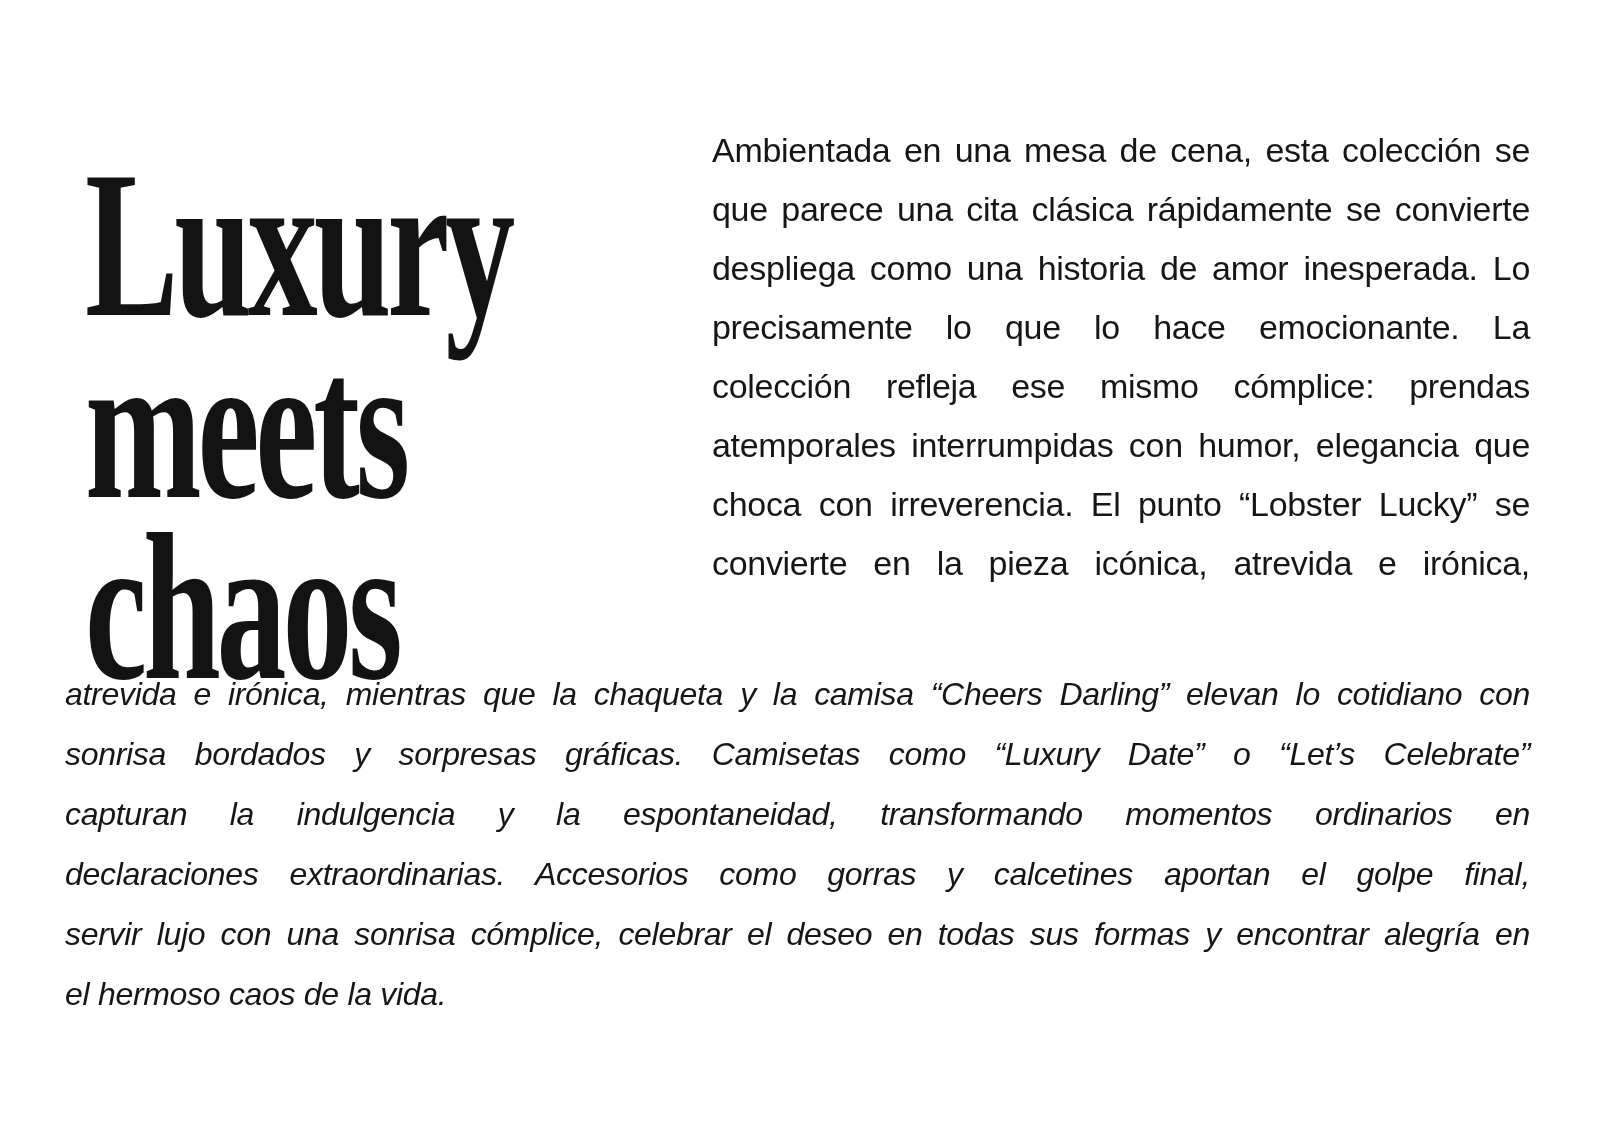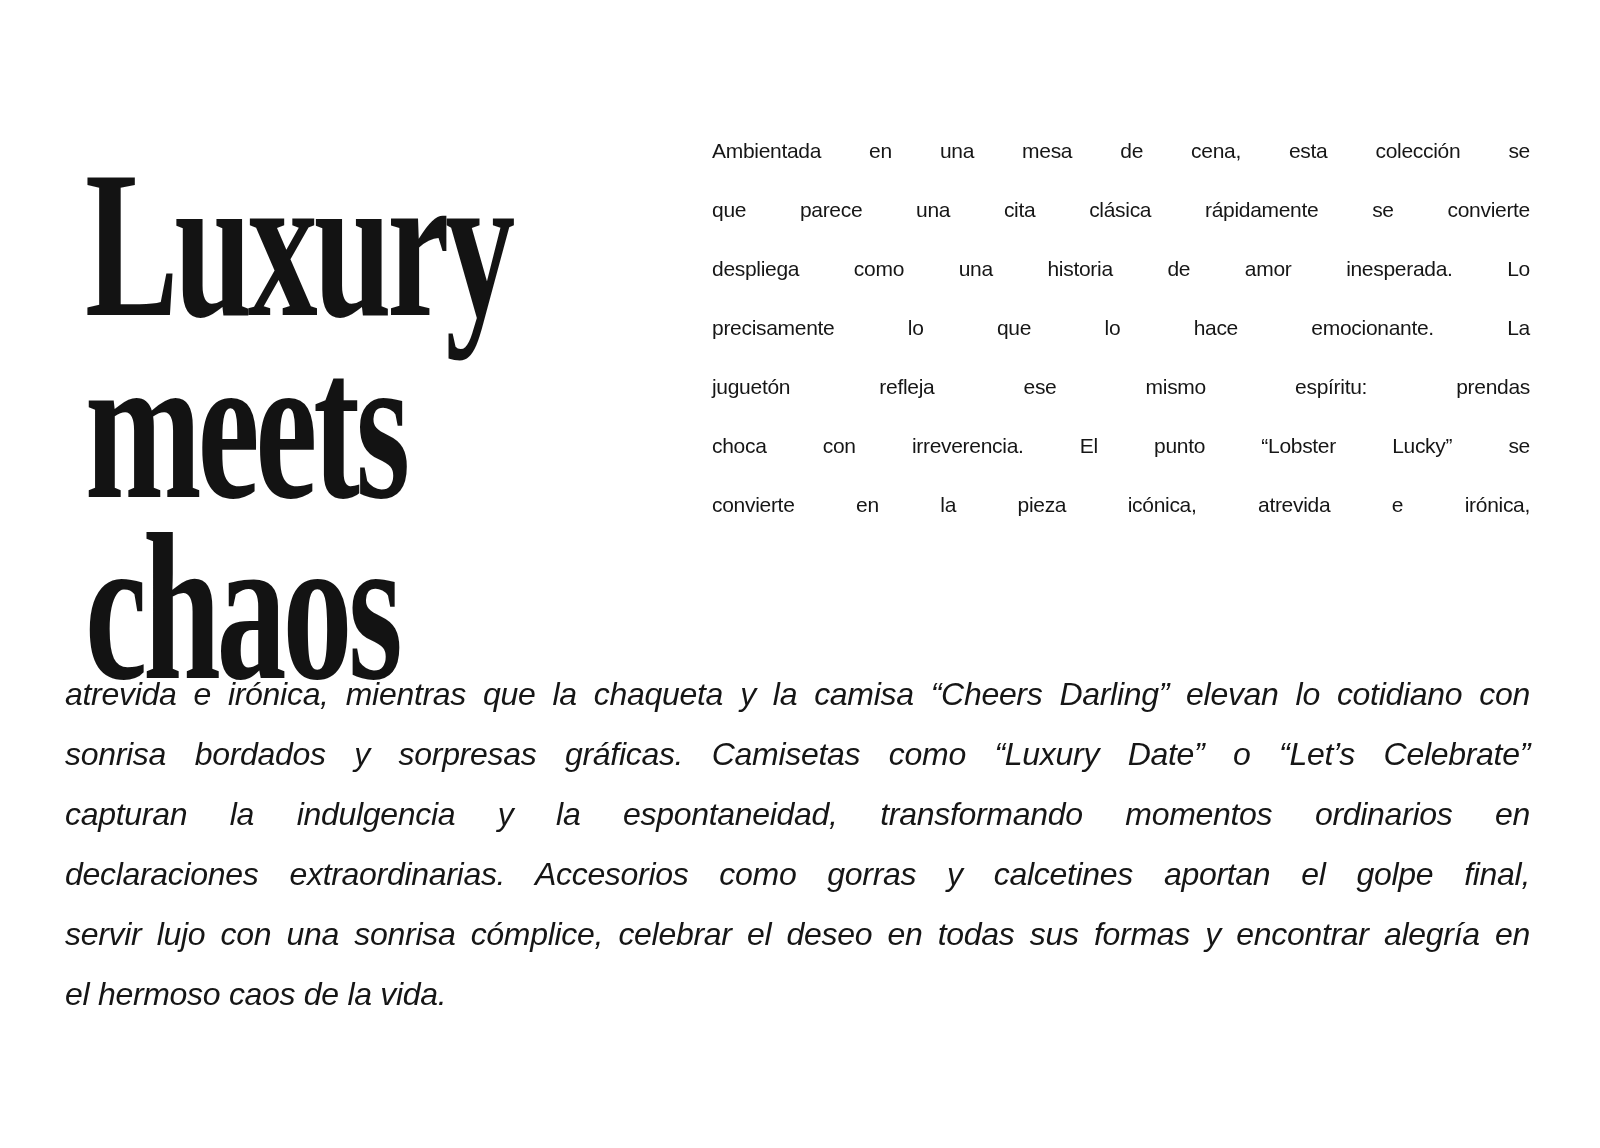--- a/index.html
+++ b/index.html
@@ -46,21 +46,21 @@
     text-align-last: justify;
   }
   .para.last-left .line:last-child {
     text-align: center;
     text-align-last: left;
   }
   .intro {
     left: 712px;
     top: 121px;
     width: 818px;
-    font-size: 21px;
+    font-size: 34px;
     line-height: 59px;
     letter-spacing: -0.3px;
   }
   .bodytext {
     left: 65px;
     top: 664px;
     width: 1465px;
     font-size: 32px;
     line-height: 60px;
     letter-spacing: -0.3px;
@@ -76,21 +76,22 @@
       <div class="line">Luxury</div>
       <div class="line">meets</div>
       <div class="line">chaos</div>
     </h1>
 
   <div class="para intro">
       <div class="line">Ambientada en una mesa de cena, esta colección se</div>
       <div class="line">que parece una cita clásica rápidamente se convierte</div>
       <div class="line">despliega como una historia de amor inesperada. Lo</div>
       <div class="line">precisamente lo que lo hace emocionante. La</div>
-      <div class="line">juguetón refleja ese mismo espíritu: prendas</div>
+      <div class="line">colección refleja ese mismo cómplice: prendas</div>
+      <div class="line">atemporales interrumpidas con humor, elegancia que</div>
       <div class="line">choca con irreverencia. El punto “Lobster Lucky” se</div>
       <div class="line">convierte en la pieza icónica, atrevida e irónica,</div>
     </div>
 
   <div class="para bodytext last-left">
       <div class="line">atrevida e irónica, mientras que la chaqueta y la camisa “Cheers Darling” elevan lo cotidiano con</div>
       <div class="line">sonrisa bordados y sorpresas gráficas. Camisetas como “Luxury Date” o “Let’s Celebrate”</div>
       <div class="line">capturan la indulgencia y la espontaneidad, transformando momentos ordinarios en</div>
       <div class="line">declaraciones extraordinarias. Accesorios como gorras y calcetines aportan el golpe final,</div>
       <div class="line">servir lujo con una sonrisa cómplice, celebrar el deseo en todas sus formas y encontrar alegría en</div>

